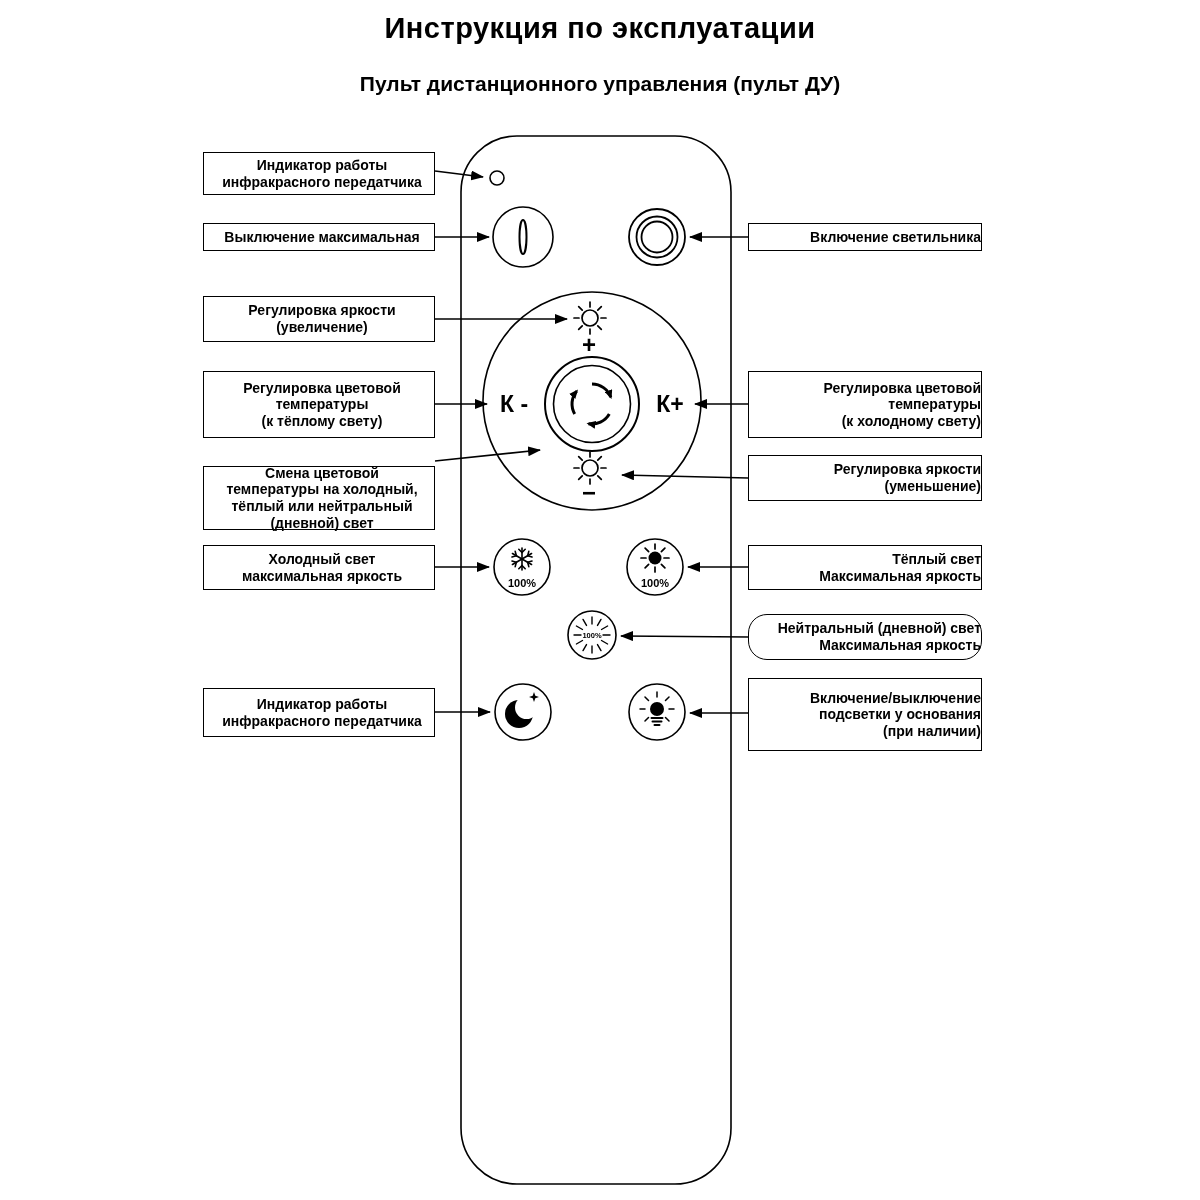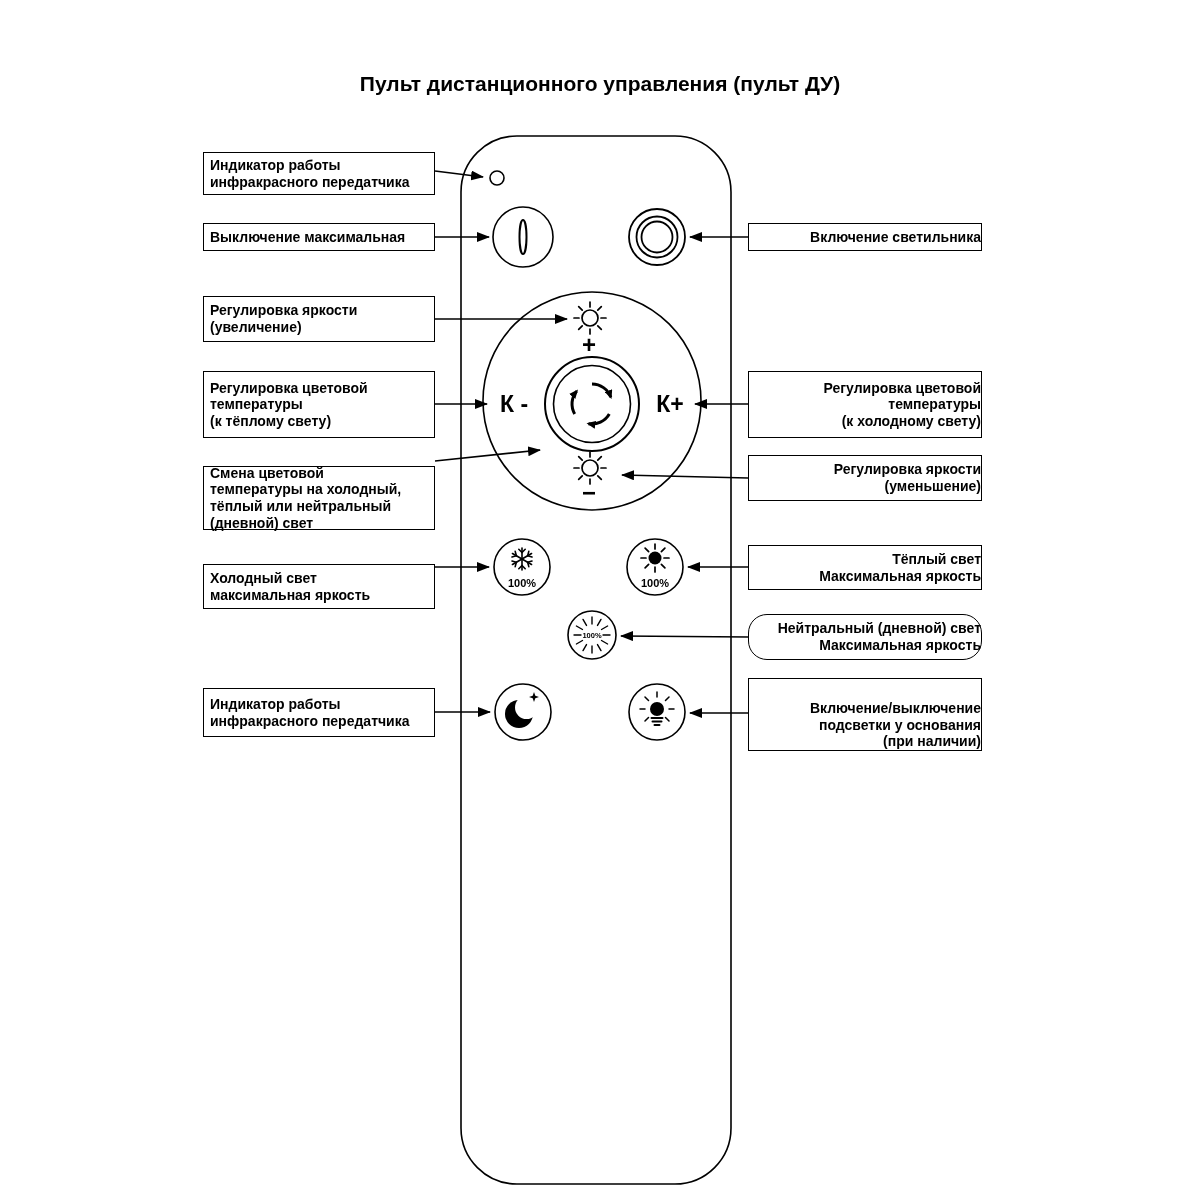--- a/index.html
+++ b/index.html
@@ -14,33 +14,34 @@
   .subtitle {
     position:absolute; top:72px; left:0; width:100%;
     text-align:center; font-size:21px; font-weight:bold;
   }
   .diagram-svg { position:absolute; top:0; left:0; }
   .lbl {
     position:absolute; box-sizing:border-box; border:1.5px solid #000; background:#fff;
     display:flex; align-items:center; font-size:14px; font-weight:bold; line-height:1.18;
   }
   .lbl span { white-space:pre-line; display:block; width:100%; }
-  .lbl.left  { left:203px; width:232px; padding-left:6px;  text-align:left; }
+  .lbl.left  { left:203px; width:232px; padding-left:6px;  text-align:center; }
   .lbl.right { left:748px; width:234px; padding-right:0; text-align:right; justify-content:flex-end; }
   svg text { font-family:"Liberation Sans", sans-serif; font-weight:bold; fill:#000; }
   .t-k   { font-size:23px; }
   .t-pm  { font-size:24px; }
   .t-pct { font-size:11px; }
   .t-pctsm { font-size:7.5px; }
 </style>
 </head>
 <body>
 
 <div class="canvas">
 
+  <div class="title">Инструкция по эксплуатации</div>
   <div class="subtitle">Пульт дистанционного управления (пульт ДУ)</div>
 
   <svg class="diagram-svg" width="1200" height="1200" viewBox="0 0 1200 1200">
     <defs>
       <marker id="arr" markerUnits="userSpaceOnUse" markerWidth="13" markerHeight="10" refX="12" refY="5" orient="auto">
           <path d="M0,0 L13,5 L0,10 Z" fill="#000"></path>
         </marker>
       <marker id="arrS" markerUnits="userSpaceOnUse" markerWidth="9" markerHeight="8" refX="7" refY="4" orient="auto">
           <path d="M0,0 L9,4 L0,8 Z" fill="#000"></path>
         </marker>
@@ -228,21 +229,21 @@
     <span>Регулировка цветовой
 температуры
 (к тёплому свету)</span>
   </div>
   <div class="lbl left" style="top:448px; height:64px;margin-top:18px;">
     <span>Смена цветовой
 температуры на холодный,
 тёплый или нейтральный
 (дневной) свет</span>
   </div>
-  <div class="lbl left" style="top:564px; height:45px;">
+  <div class="lbl left" style="top:545px; height:45px;">
     <span>Холодный свет
 максимальная яркость</span>
   </div>
   <div class="lbl left" style="top:688px; height:49px;">
     <span>Индикатор работы
 инфракрасного передатчика</span>
   </div>
 
   <div class="lbl right" style="top:223px; height:28px;">
     <span>Включение светильника</span>
@@ -257,19 +258,19 @@
 (уменьшение)</span>
   </div>
   <div class="lbl right" style="top:545px; height:45px;justify-content:flex-end;">
     <span>Тёплый свет
 Максимальная яркость</span>
   </div>
   <div class="lbl right" style="top:614px; height:46px;border-radius:19px;">
     <span>Нейтральный (дневной) свет
 Максимальная яркость</span>
   </div>
-  <div class="lbl right" style="top:678px; height:73px;align-items:flex-end;">
+  <div class="lbl right" style="top:678px; height:73px;">
     <span>Включение/выключение
 подсветки у основания
 (при наличии)</span>
   </div>
 
 </div>
 
 </body></html>

